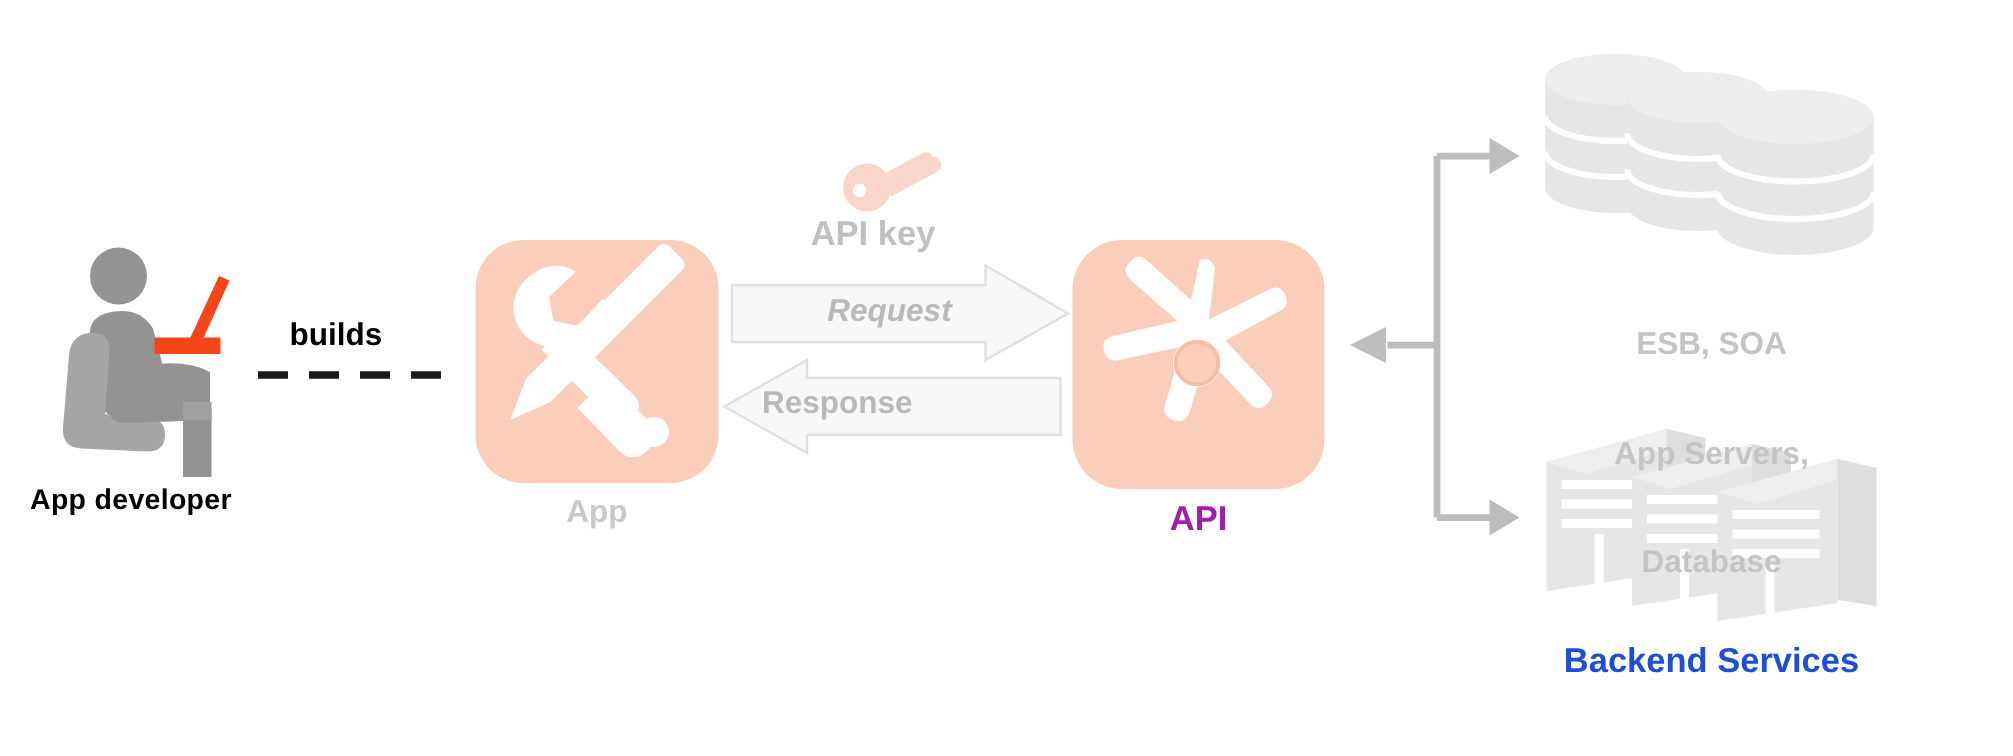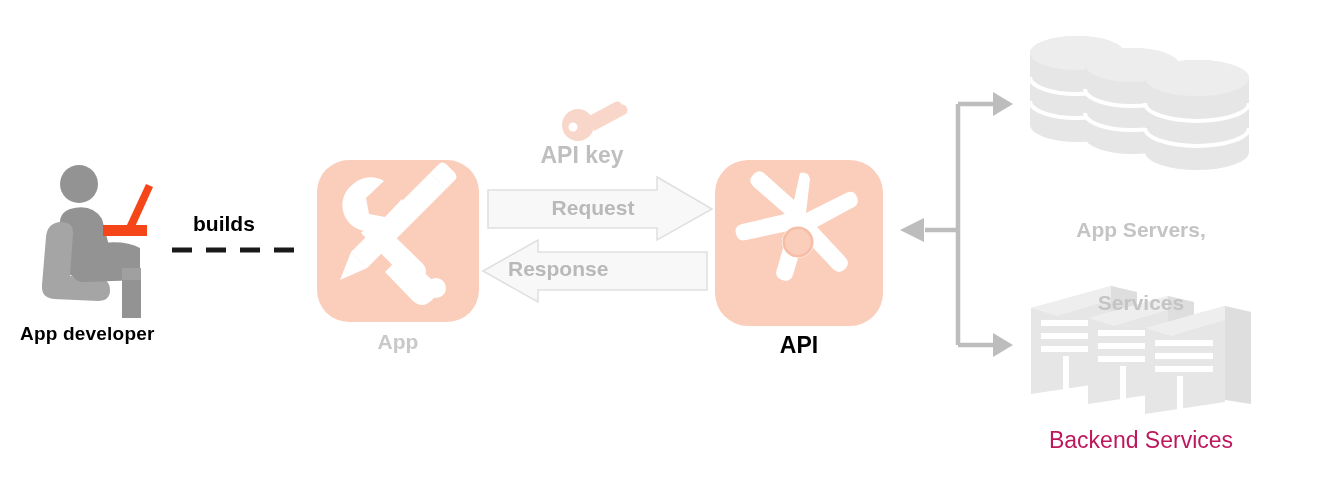--- a/index.html
+++ b/index.html
@@ -54,39 +54,40 @@
     font-weight: bold;
     color: #c9c9c9;
   }
   .lbl-api {
     left: 715px;
     top: 332px;
     width: 168px;
     text-align: center;
     font-size: 23px;
     font-weight: bold;
-    color: #000000;
+    color: #a21caf;
   }
   .lbl-apikey {
     left: 496px;
     top: 142px;
     width: 172px;
     text-align: center;
     font-size: 23px;
     font-weight: bold;
     color: #bfbfbf;
   }
   .lbl-request {
     left: 500px;
     top: 196px;
     width: 186px;
     text-align: center;
     font-size: 21px;
     font-weight: bold;
     color: #b9b9b9;
+    font-style: italic;
   }
   .lbl-response {
     left: 508px;
     top: 257px;
     width: 186px;
     font-size: 21px;
     font-weight: bold;
     color: #b9b9b9;
   }
   .lbl-esb {
@@ -97,22 +98,22 @@
     font-size: 21px;
     font-weight: bold;
     color: #c4c4c4;
   }
   .lbl-backend {
     left: 990px;
     top: 427px;
     width: 302px;
     text-align: center;
     font-size: 23px;
-    font-weight: normal;
-    color: #be185d;
+    font-weight: bold;
+    color: #1d4ed8;
   }
 </style>
 </head>
 <body>
 
 <div id="canvas">
 
   <svg class="svg-layer" viewBox="0 0 1342 504" xmlns="http://www.w3.org/2000/svg">
 
     <g>
@@ -286,19 +287,20 @@
 
   <div class="lbl lbl-apikey">API key</div>
 
   <div class="lbl lbl-request">Request</div>
 
   <div class="lbl lbl-response">Response</div>
 
   <div class="lbl lbl-api">API</div>
 
   <div class="lbl lbl-esb">
+    <div>ESB, SOA</div>
     <div>App Servers,</div>
-    <div>Services</div>
+    <div>Database</div>
   </div>
 
   <div class="lbl lbl-backend">Backend Services</div>
 
 </div>
 
 </body></html>

